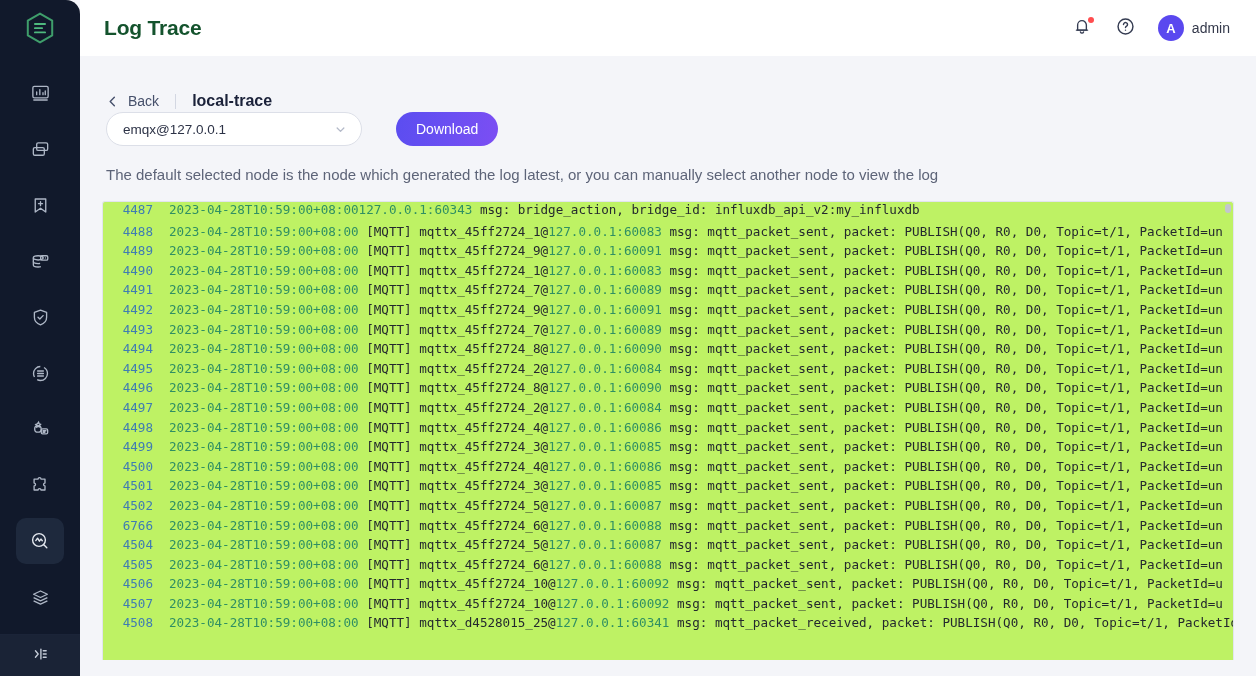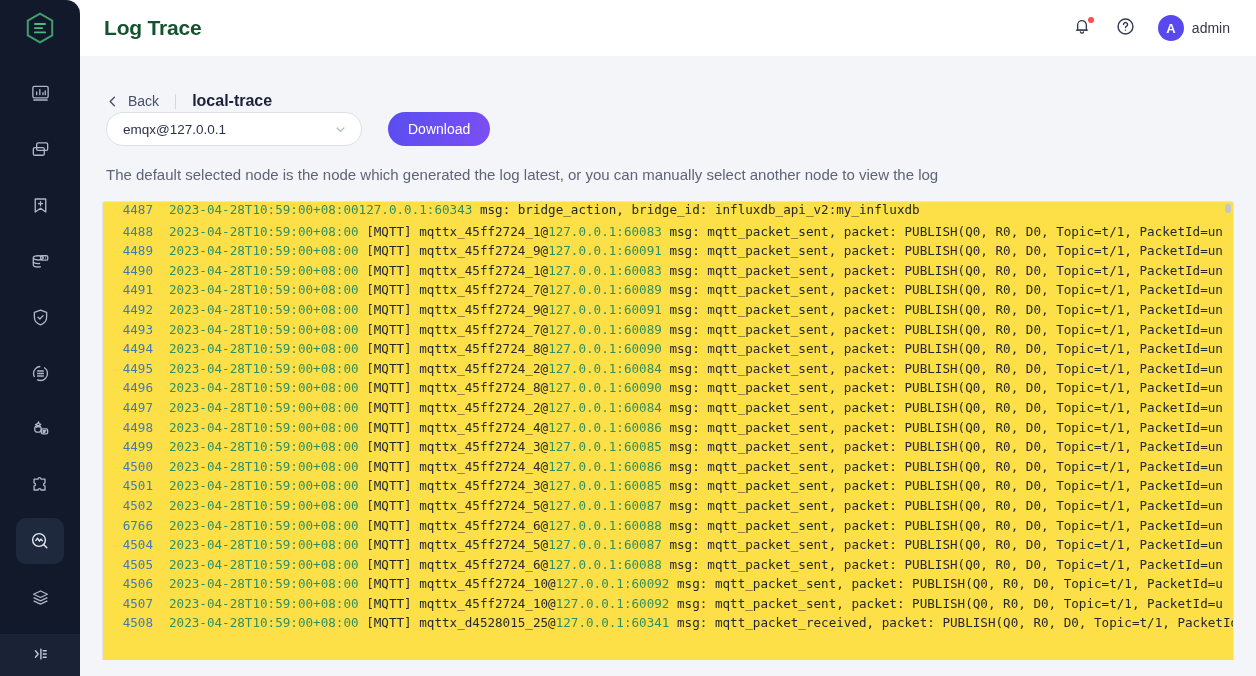--- a/index.html
+++ b/index.html
@@ -81,21 +81,21 @@
     display: flex; align-items: center;
     padding: 34px 0 0 4px;
     height: 56px;
     flex: 0 0 auto;
   }
   .back-link { display: flex; align-items: center; color: #46506b; font-size: 14px; cursor: pointer; }
   .back-link .chev { margin-right: 9px; display: flex; }
   .bc-sep { width: 1px; height: 15px; background: #d3d7e2; margin: 0 16px; }
   .bc-current { font-size: 16px; font-weight: bold; color: #1a2139; }
 
-  .controls { display: flex; align-items: center; padding-left: 4px; flex: 0 0 auto; }
+  .controls { display: flex; align-items: center; padding-left: 4px; flex: 0 0 auto; gap: 8px; }
   .select {
     width: 256px; height: 34px;
     background: #fff; border: 1px solid #dcdfe8;
     border-radius: 17px;
     display: flex; align-items: center;
     padding: 0 14px 0 16px;
     font-size: 13.5px; color: #2c3246;
     cursor: pointer;
   }
   .select .val { flex: 1 1 auto; }
@@ -112,21 +112,21 @@
   .hint {
     padding: 20px 0 18px 4px;
     font-size: 15px; color: #5d6478;
     flex: 0 0 auto;
   }
 
   
   .log-card {
     flex: 1 1 auto;
     min-height: 0;
-    background: #fde047;
+    background: #bef264;
     border: 1px solid #e2e5ed;
     border-bottom: none;
     border-radius: 3px 3px 0 0;
     position: relative;
     overflow: hidden;
     margin-bottom: 16px;
     padding-left: 16px;
   }
   .log-scroll {
     position: absolute; inset: 0;

